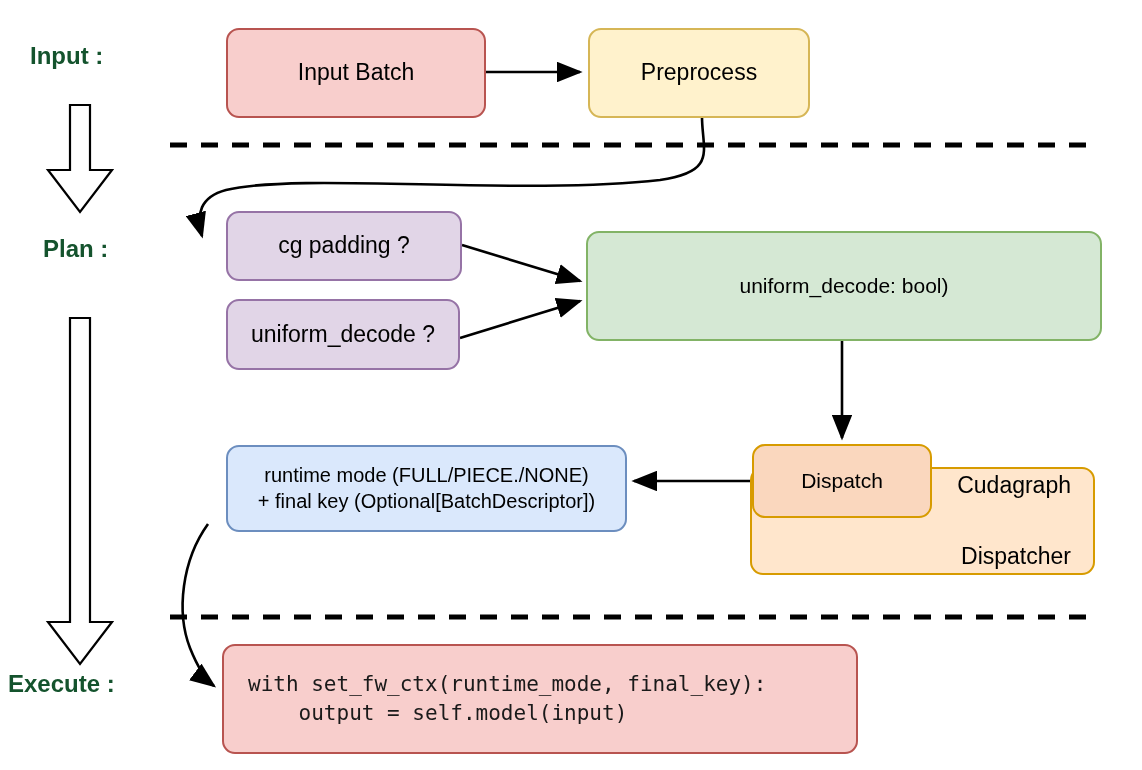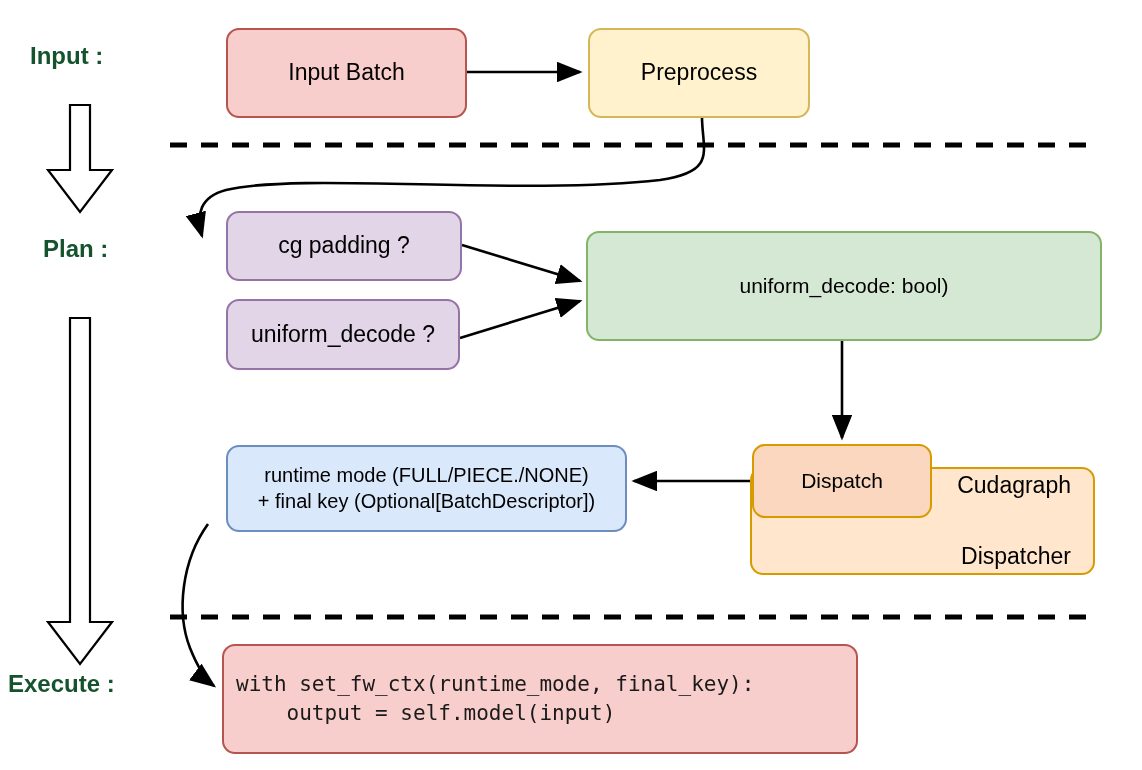--- a/index.html
+++ b/index.html
@@ -86,21 +86,21 @@
     border: 2px solid #b85450;
     background: #f8cecc;
     font-family: "DejaVu Sans Mono", monospace;
     font-size: 21px;
     line-height: 1.38;
     color: #1a1a1a;
     white-space: pre;
     display: flex;
     flex-direction: column;
     justify-content: center;
-    padding-left: 12px;
+    padding-left: 24px;
   }
 </style>
 </head>
 <body>
 
 <div id="canvas">
 
   <svg class="svg-layer" viewBox="0 0 1142 770" width="1142" height="770">
     <defs>
       <marker id="ah" markerWidth="10" markerHeight="8" refX="9" refY="4" orient="auto" markerUnits="strokeWidth">
@@ -127,21 +127,21 @@
 
     <line x1="750" y1="481" x2="634" y2="481" stroke="#000000" stroke-width="2.6" marker-end="url(#ah)"></line>
 
     <path d="M 208,524 C 182,560 176,612 190,648 C 198,668 206,680 214,686" fill="none" stroke="#000000" stroke-width="2.6" marker-end="url(#ah)"></path>
   </svg>
 
   <div class="stage-label" style="left:30px; top:42px;">Input :</div>
   <div class="stage-label" style="left:43px; top:235px;">Plan :</div>
   <div class="stage-label" style="left:8px; top:670px;">Execute :</div>
 
-  <div class="node node-red" style="left:226px; top:28px; width:241px; height:90px; font-size:23px;">
+  <div class="node node-red" style="left:226px; top:28px; width:260px; height:90px; font-size:23px;">
     <span>Input Batch</span>
   </div>
 
   <div class="node node-yellow" style="left:588px; top:28px; width:222px; height:90px; font-size:23px;">
     <span>Preprocess</span>
   </div>
 
   <div class="node node-purple" style="left:226px; top:211px; width:236px; height:70px; font-size:23px;">
     <span>cg padding ?</span>
   </div>

